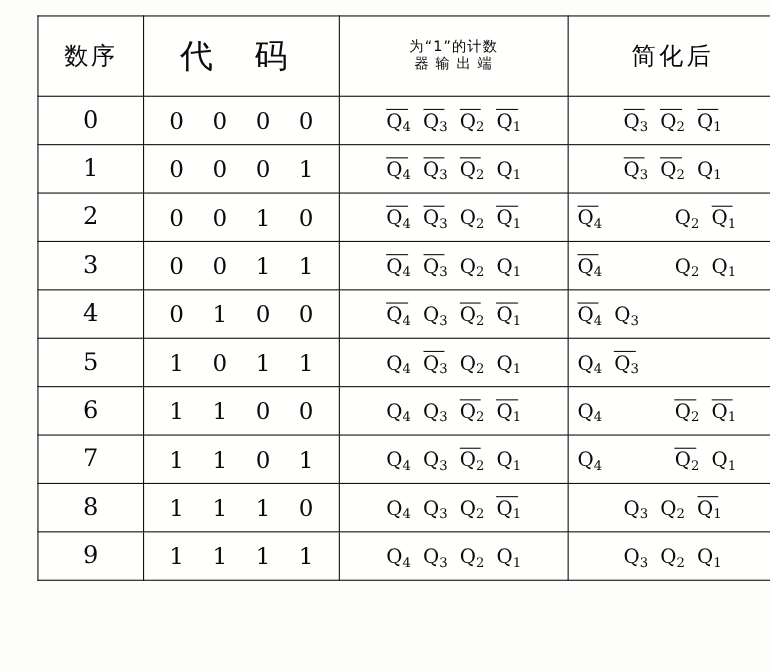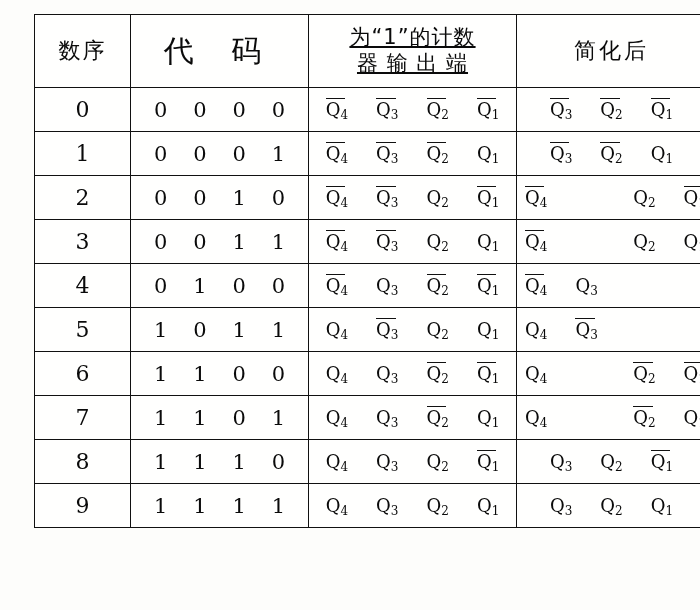--- a/index.html
+++ b/index.html
@@ -54,25 +54,24 @@
   .hdr-seq {
     font-size: 22px;
     letter-spacing: 2px;
   }
   .hdr-code {
     font-size: 30px;
     letter-spacing: 14px;
     padding-left: 12px;
   }
   .hdr-out {
-    font-size: 21px;
+    font-size: 13px;
     line-height: 1.22;
     letter-spacing: 1px;
     padding: 2px 4px;
-    text-decoration: underline;
   }
   .hdr-simp {
     font-size: 22px;
     letter-spacing: 3px;
   }
   tbody td {
     height: 43px;
   }
   .seq-cell {
     font-size: 22px;
@@ -89,21 +88,21 @@
     padding: 0 10px;
   }
   .code-cell .bits span {
     display: inline-block;
     width: 22px;
   }
   .expr {
     display: flex;
     align-items: center;
     justify-content: center;
-    gap: 28px;
+    gap: 11px;
     font-size: 17px;
     font-family: "DejaVu Serif", serif;
     white-space: nowrap;
   }
   .expr.spread {
     justify-content: flex-start;
     padding-left: 8px;
   }
   .expr .gap {
     display: inline-block;

